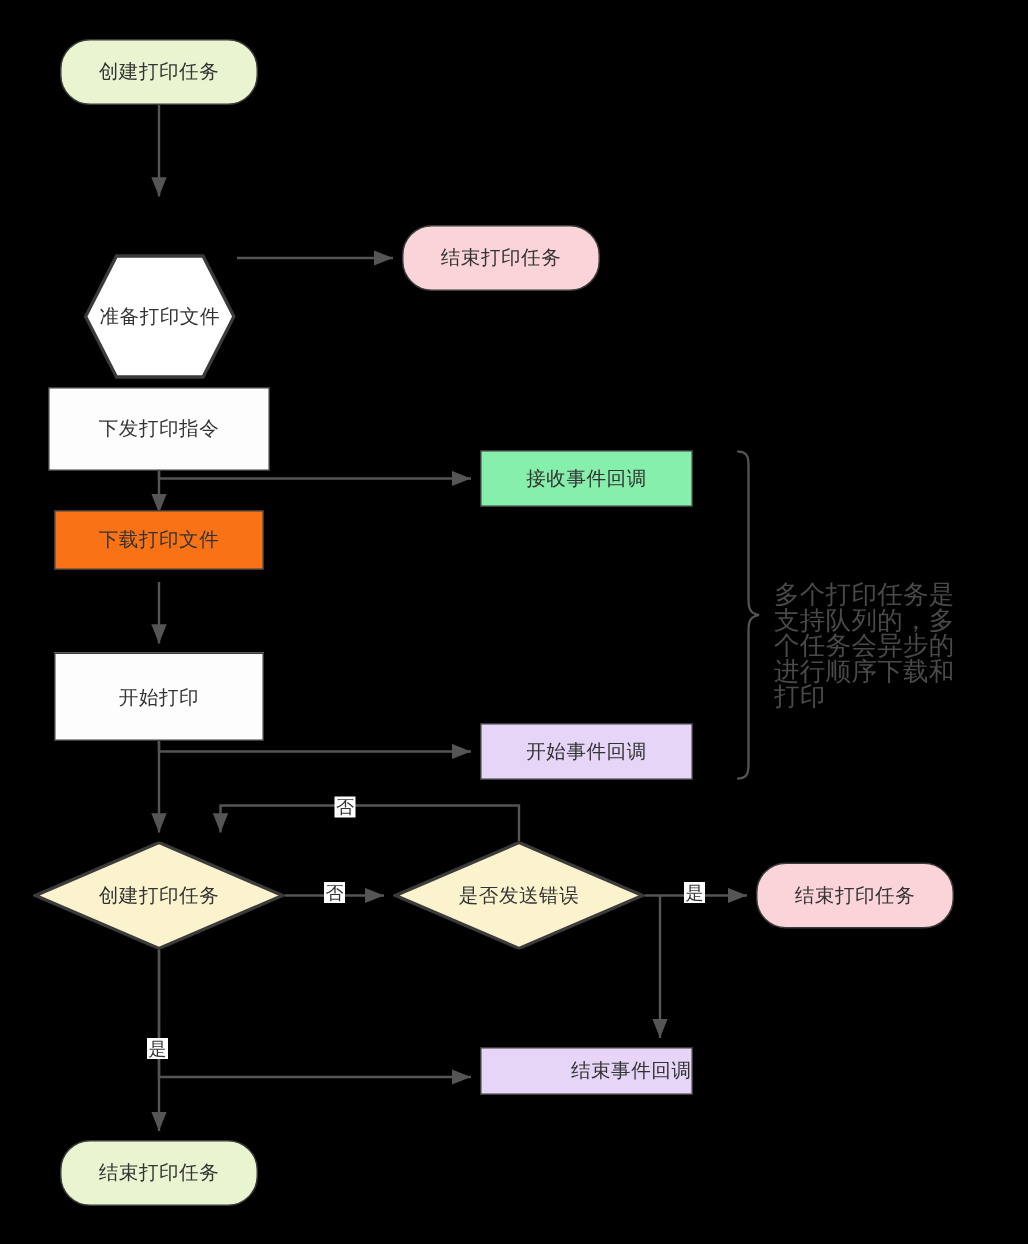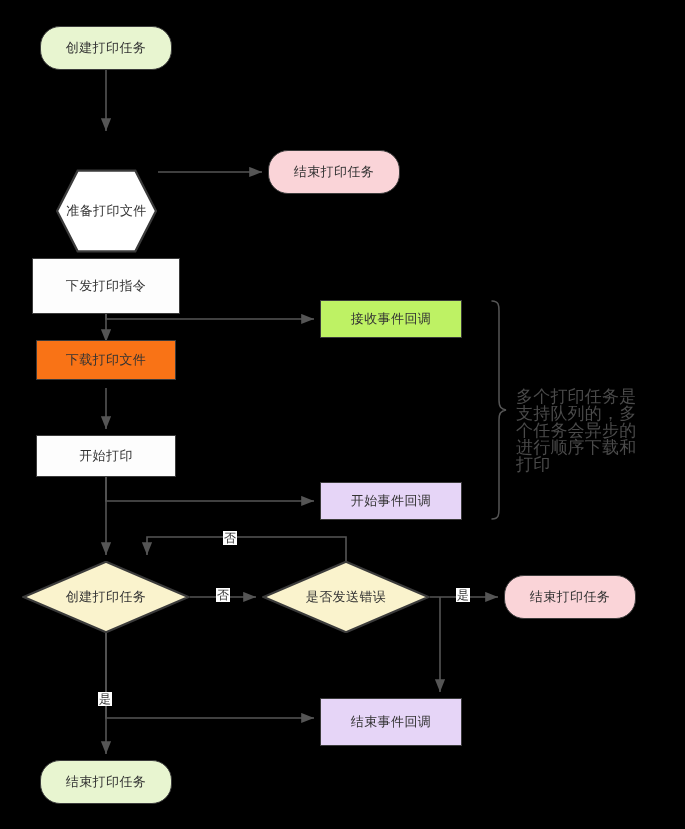--- a/index.html
+++ b/index.html
@@ -140,29 +140,29 @@
   </div>
 
   <div class="node shape-stadium" style="left: 268px; top: 150px; width: 132px; height: 44px; background: rgb(250, 212, 216);">
     <span>结束打印任务</span>
   </div>
 
   <div class="node shape-rect" style="left: 32px; top: 258px; width: 148px; height: 56px; background: rgb(253, 253, 253);">
     <span>下发打印指令</span>
   </div>
 
-  <div class="node shape-rect" style="left: 320px; top: 300px; width: 142px; height: 38px; background: #bef264; text-align: right;">
+  <div class="node shape-rect" style="left: 320px; top: 300px; width: 142px; height: 38px; background: #86efac; text-align: right;">
     <span>接收事件回调</span>
   </div>
 
   <div class="node shape-rect" style="left: 36px; top: 340px; width: 140px; height: 40px; background: #f97316;">
     <span>下载打印文件</span>
   </div>
 
-  <div class="node shape-rect" style="left: 36px; top: 435px; width: 140px; height: 42px; background: rgb(253, 253, 253);">
+  <div class="node shape-rect" style="left: 36px; top: 435px; width: 140px; height: 59px; background: rgb(253, 253, 253);">
     <span>开始打印</span>
   </div>
 
   <div class="node shape-rect" style="left: 320px; top: 482px; width: 142px; height: 38px; background: rgb(230, 213, 247); align-items: center;">
     <span>开始事件回调</span>
   </div>
 
   <div class="node shape-diamond" style="left: 22px; top: 561px; width: 168px; height: 72px;">
     <svg class="poly-svg" viewBox="0 0 100 100" preserveAspectRatio="none">
       <polygon points="50,1 99,50 50,99 1,50" fill="#faf3cd" stroke="#3b3b3b" stroke-width="2.2" vector-effect="non-scaling-stroke"></polygon>
@@ -174,21 +174,21 @@
     <svg class="poly-svg" viewBox="0 0 100 100" preserveAspectRatio="none">
       <polygon points="50,1 99,50 50,99 1,50" fill="#faf3cd" stroke="#3b3b3b" stroke-width="2.2" vector-effect="non-scaling-stroke"></polygon>
     </svg>
     <span>是否发送错误</span>
   </div>
 
   <div class="node shape-stadium" style="left: 504px; top: 575px; width: 132px; height: 44px; background: rgb(250, 212, 216);">
     <span>结束打印任务</span>
   </div>
 
-  <div class="node shape-rect" style="left: 320px; top: 698px; width: 142px; height: 48px; background: rgb(230, 213, 247);">
+  <div class="node shape-rect" style="left: 320px; top: 698px; width: 142px; height: 32px; background: rgb(230, 213, 247); justify-content: flex-end;">
     <span>结束事件回调</span>
   </div>
 
   <div class="node shape-stadium" style="left: 40px; top: 760px; width: 132px; height: 44px; background: rgb(232, 245, 208);">
     <span>结束打印任务</span>
   </div>
 
   <div class="edge-label" style="left: 223px; top: 531px;">否</div>
   <div class="edge-label" style="left: 216px; top: 588px;">否</div>
   <div class="edge-label" style="left: 456px; top: 588px;">是</div>

